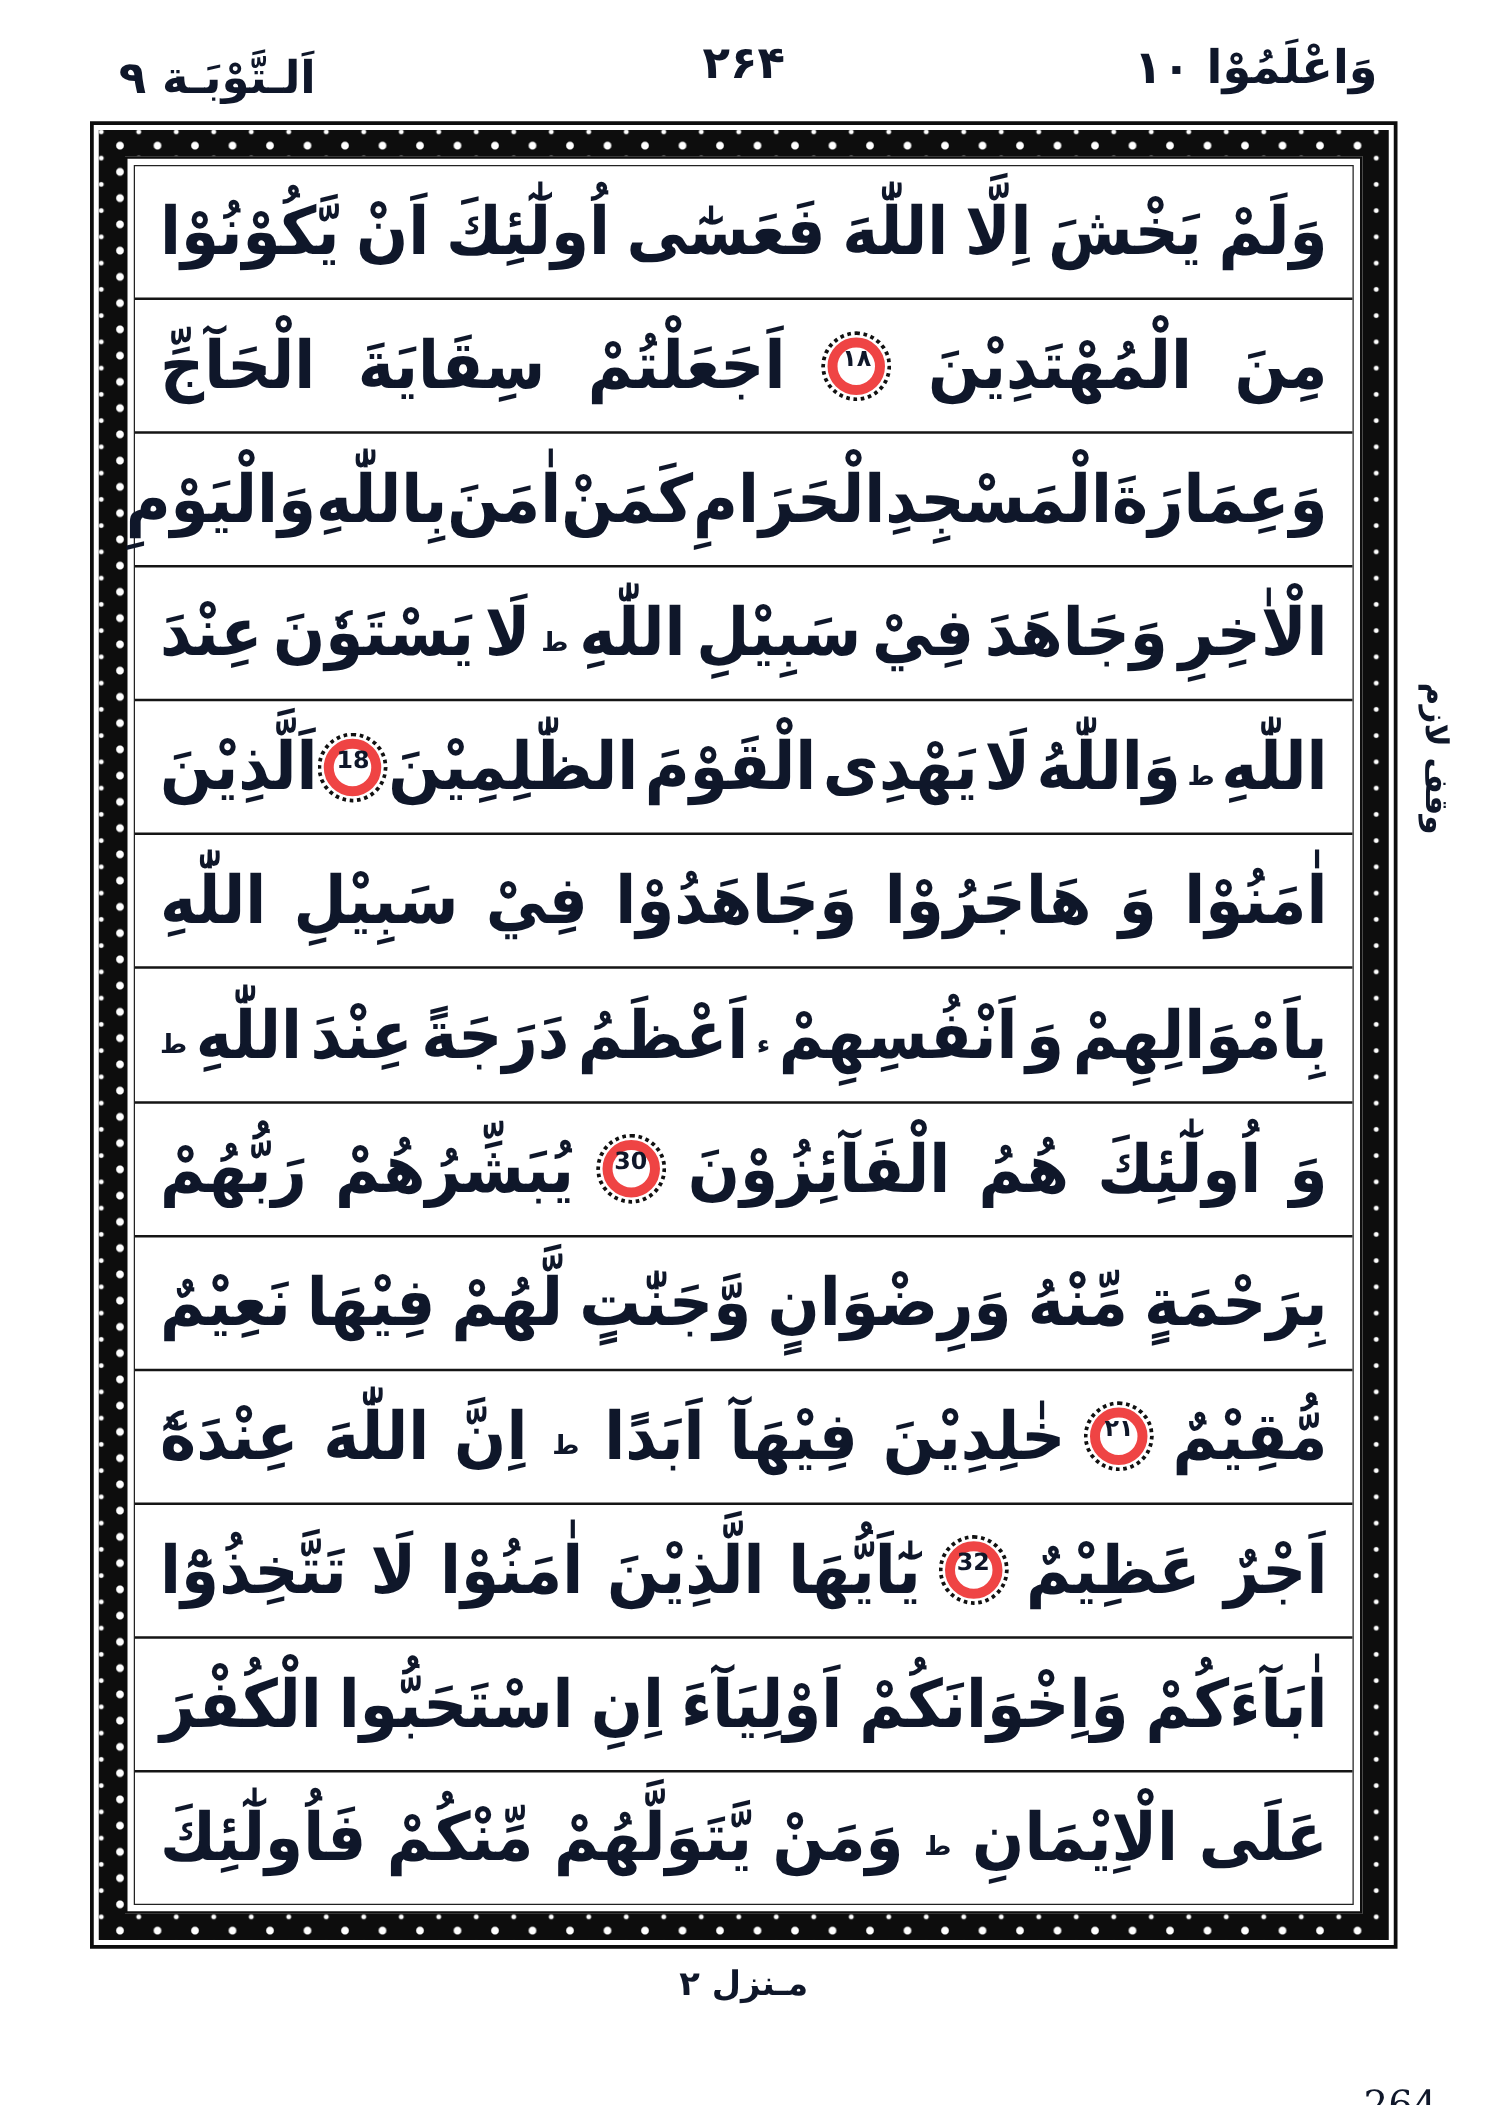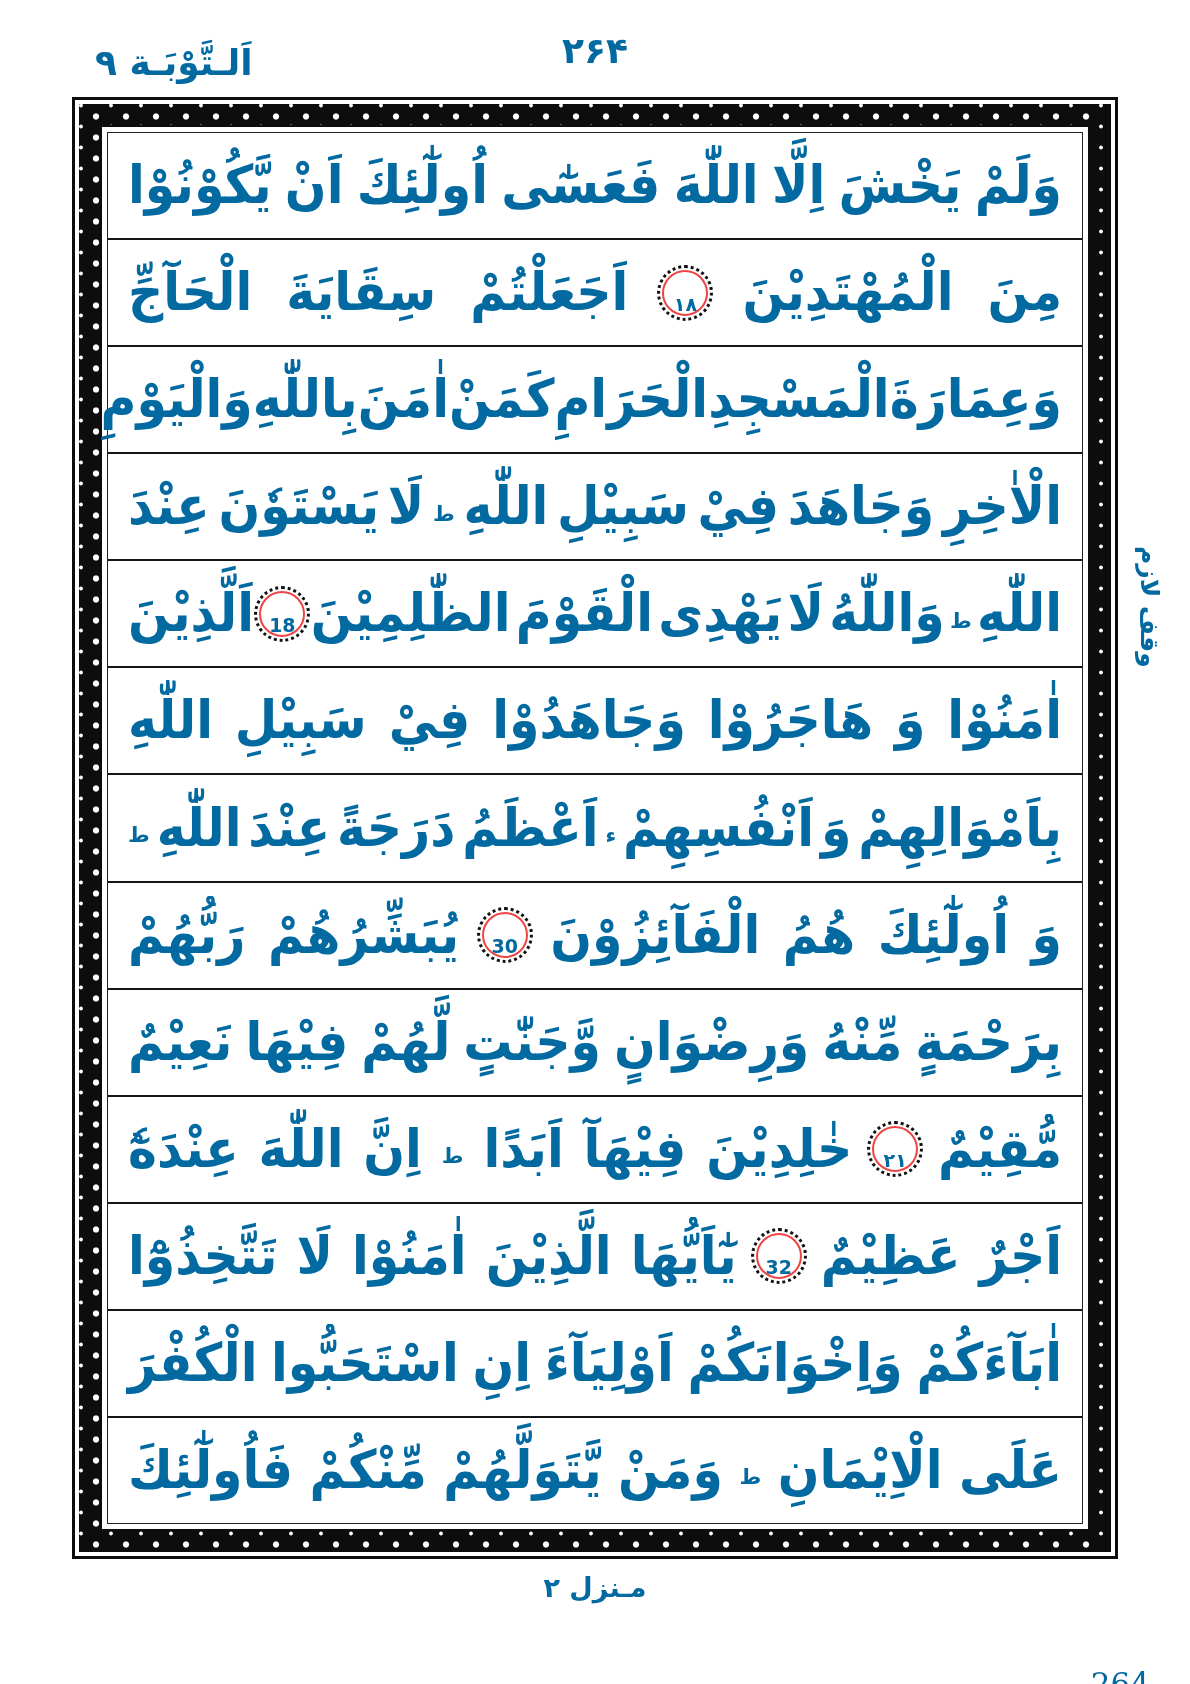--- a/index.html
+++ b/index.html
@@ -1,18 +1,18 @@
 <!DOCTYPE html>
 <html lang="ar"><head>
 <meta charset="utf-8">
 <style>
   html,body { margin:0; padding:0; background:#ffffff; }
   .page {
     position:relative; width:1190px; height:1684px; background:#ffffff;
-    font-family:"DejaVu Sans", sans-serif; color:#0369a1; overflow:hidden;
+    font-family:"DejaVu Sans", sans-serif; color:#0f172a; overflow:hidden;
   }
 
   
   .hdr { position:absolute; direction:rtl; font-weight:bold; white-space:nowrap; }
   .hdr-surah  { left:95px;  top:42px; font-size:36px; }
   .hdr-page   { left:50%; top:30px; transform:translateX(-50%); font-size:36px; letter-spacing:2px; }
   .hdr-juz    { right:88px; top:32px; font-size:37px; }
 
   
   .frame { position:absolute; left:72px; top:97px; width:1046px; height:1462px;
@@ -30,23 +30,23 @@
            display:flex; flex-direction:column; padding:6px; }
 
   
   .qline { flex:1; display:flex; direction:rtl; align-items:center;
            justify-content:space-between; padding:0 20px;
            border-bottom:2px solid #151515; min-width:0; }
   .qline:last-child { border-bottom:none; }
   .qword { font-size:49px; font-weight:bold; white-space:nowrap;
            transform:scaleY(1.08); letter-spacing:0px; }
   .waqf  { font-size:21px; font-weight:bold; align-self:center; margin-top:14px; }
-  .vmark { width:46px; height:46px; border:2px solid #ef4444; border-radius:50%;
+  .vmark { width:46px; height:46px; border:8px solid #ef4444; border-radius:50%;
            outline:3px dotted #111; outline-offset:2px;
-           display:inline-flex; align-items:flex-end; justify-content:center;
+           display:inline-flex; align-items:flex-start; justify-content:center;
            box-sizing:border-box; flex:none; }
   .vnum  { font-size:19px; font-weight:bold; line-height:1; }
 
   
   .margin-note { position:absolute; right:26px; top:546px;
                  writing-mode:vertical-rl; font-size:25px; font-weight:bold;
                  letter-spacing:2px; }
 
   
   .ftr-catchword { position:absolute; left:100px; top:1582px; direction:rtl;
@@ -58,20 +58,21 @@
   .ftr-pagenum   { position:absolute; right:40px; top:1666px;
                    font-family:"DejaVu Serif", serif; font-size:31px; }
 </style>
 </head>
 <body>
 
 <div class="page">
 
   <div class="hdr hdr-surah">اَلـتَّوْبَـة ٩</div>
   <div class="hdr hdr-page">۲۶۴</div>
+  <div class="hdr hdr-juz">وَاعْلَمُوْا ١٠</div>
 
   <div class="frame">
     <div class="band">
       <div class="inner">
           <div class="qline">
             <span class="qword">وَلَمْ</span>
             <span class="qword">يَخْشَ</span>
             <span class="qword">اِلَّا</span>
             <span class="qword">اللّٰهَ</span>
             <span class="qword">فَعَسٰٓى</span>

